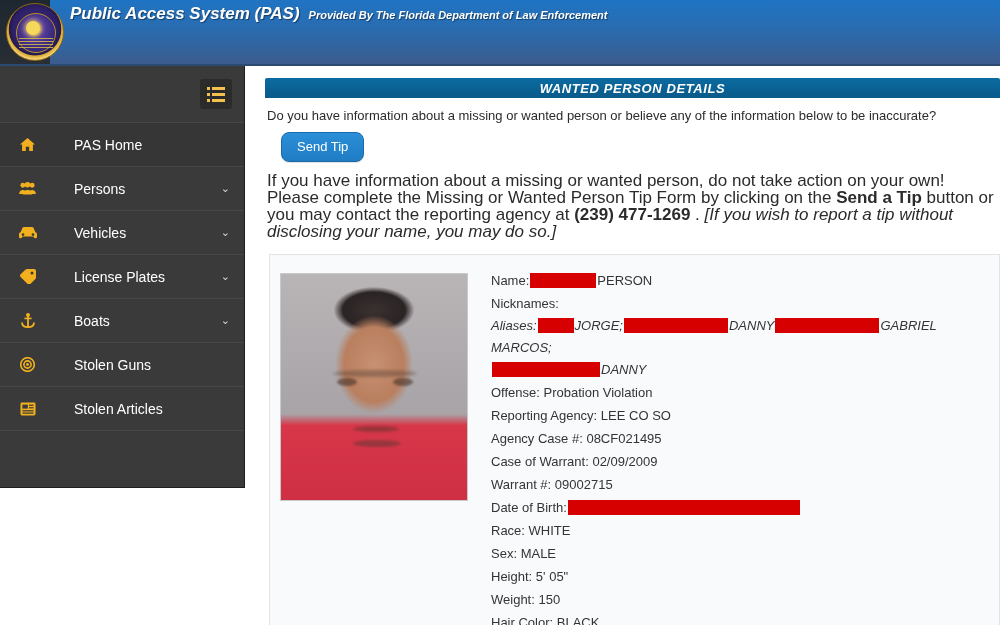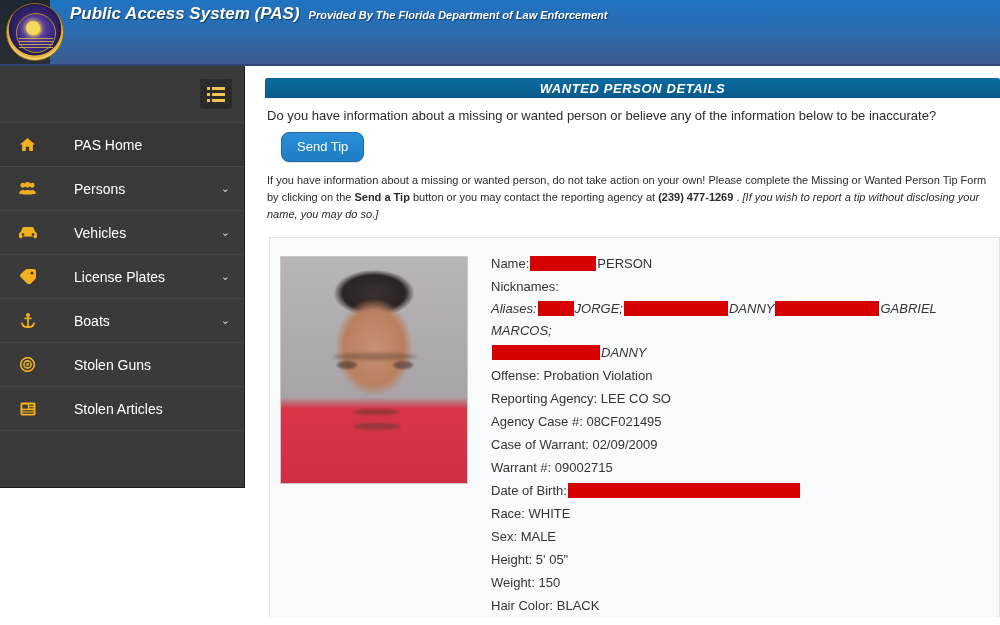--- a/index.html
+++ b/index.html
@@ -182,21 +182,21 @@
     background: linear-gradient(to bottom, #2a8fd8 0%, #1f7cc4 100%);
     border: 1px solid #1b6aa8;
     border-radius: 8px;
     color: #ffffff;
     font-size: 13px;
     cursor: pointer;
     box-shadow: 0 1px 1px rgba(0,0,0,.12);
   }
   .tip-paragraph {
     margin: 10px 2px 0 2px;
-    font-size: 11px;
+    font-size: 17px;
     color: #2b2b2b;
     line-height: 17px;
     max-width: 730px;
   }
   .tip-paragraph b { font-weight: bold; }
   .tip-paragraph .bracketed { font-style: italic; }
 
   .detail-card {
     margin: 14px 0 0 4px;
     border: 1px solid #e1e4e6;

